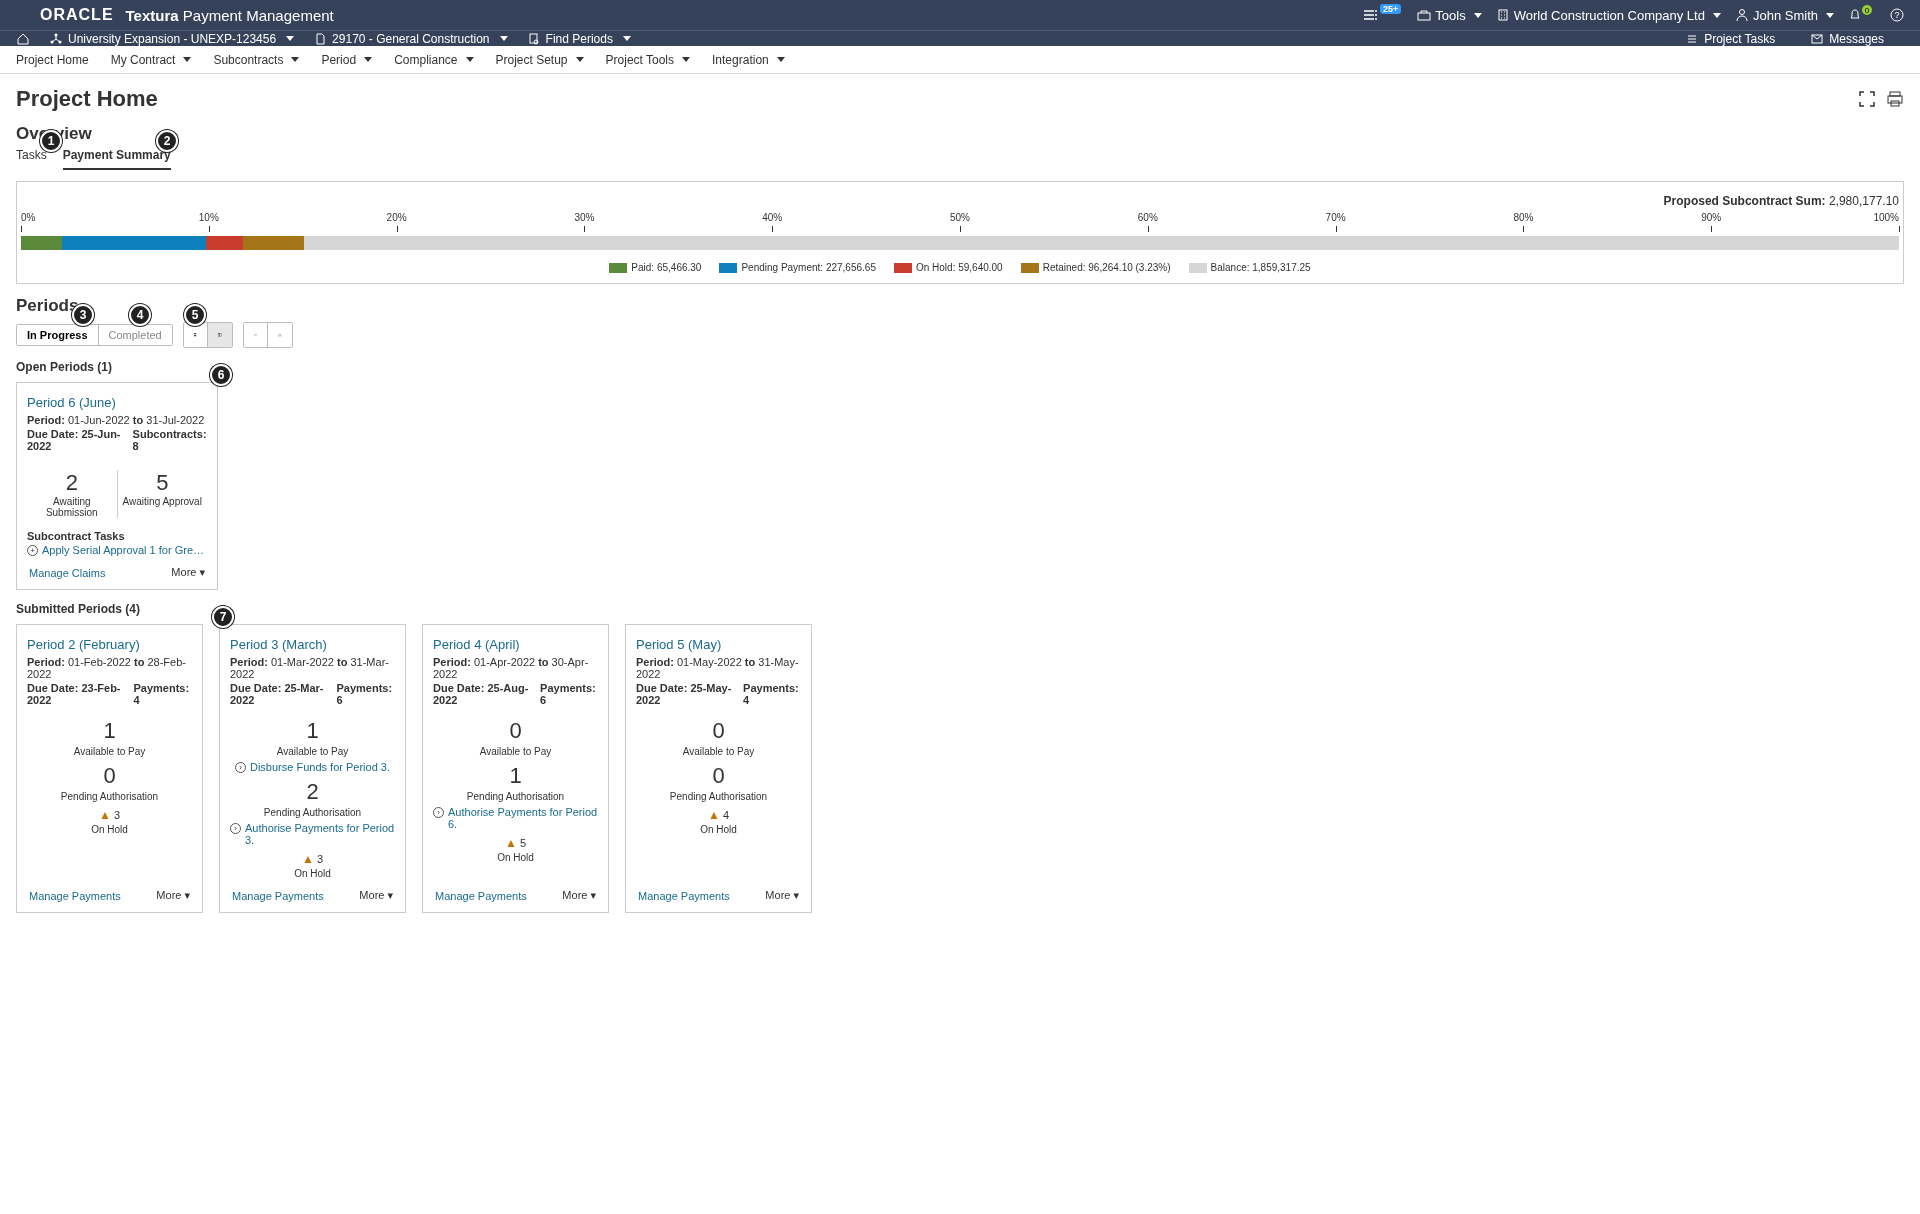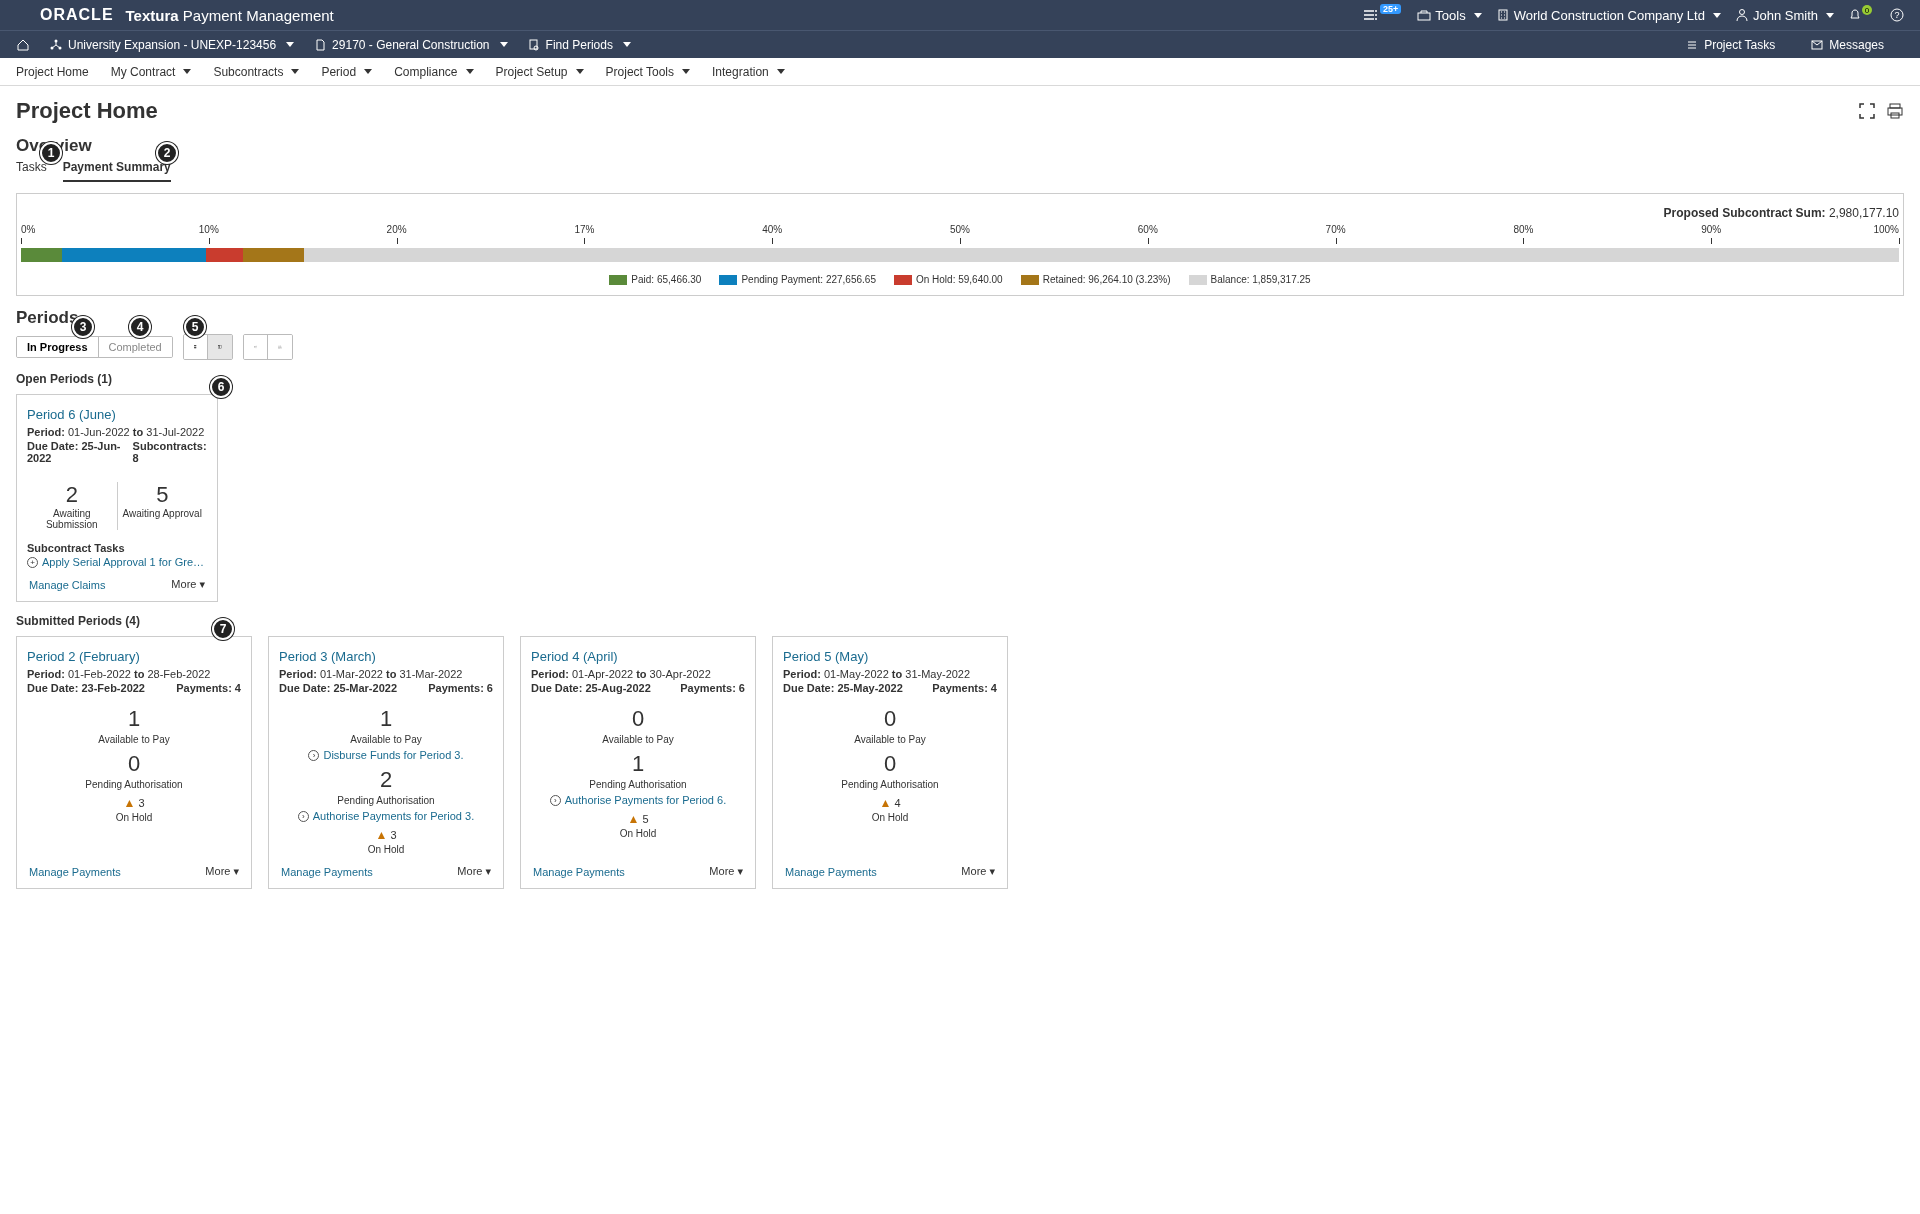--- a/index.html
+++ b/index.html
@@ -6,21 +6,21 @@
 body { font-family: -apple-system, BlinkMacSystemFont, "Segoe UI", Arial, sans-serif; font-size: 13px; color: #333; background: #fff; }
 .top-bar { background: #354259; color: #fff; display: flex; align-items: center; padding: 6px 16px; height: 30px; }
 .logo { font-family: Arial, sans-serif; font-weight: bold; letter-spacing: 1px; font-size: 16px; margin-right: 12px; margin-left: 24px; }
 .app-title { font-size: 15px; font-weight: 400; }
 .app-title b { font-weight: 600; }
 .spacer { flex: 1; }
 .top-right { display: flex; align-items: center; gap: 14px; font-size: 13px; }
 .top-right .item { display: flex; align-items: center; gap: 4px; cursor: pointer; }
 .badge { background: #3399ff; color: #fff; border-radius: 3px; font-size: 9px; padding: 0 3px; position: relative; top: -6px; left: -2px; font-weight: bold; }
 .bell-badge { background: #98cc33; color: #000; border-radius: 50%; width: 10px; height: 10px; font-size: 8px; display: inline-flex; align-items: center; justify-content: center; position: relative; top: -5px; left: -4px; }
-.sub-bar { background: #354259; color: #fff; display: flex; align-items: center; padding: 4px 16px; height: 28px; font-size: 12px; border-top: 1px solid #495770; }
+.sub-bar { background: #354259; color: #fff; display: flex; align-items: center; padding: 4px 16px; height: 16px; font-size: 12px; border-top: 1px solid #495770; }
 .sub-bar .crumb { display: flex; align-items: center; gap: 6px; margin-right: 20px; cursor: pointer; }
 .sub-bar .right-actions { display: flex; align-items: center; gap: 16px; }
 .menu-bar { background: #fff; border-bottom: 1px solid #d9d9d9; display: flex; align-items: center; padding: 0 16px; height: 28px; font-size: 12px; }
 .menu-bar .menu-item { margin-right: 22px; cursor: pointer; display: flex; align-items: center; gap: 4px; }
 .page-head { display: flex; align-items: center; padding: 12px 16px 8px; }
 .page-head h1 { font-size: 22px; font-weight: 700; }
 .page-actions { display: flex; gap: 10px; }
 .section { padding: 4px 16px 8px; }
 .section h2 { font-size: 17px; font-weight: 700; margin-bottom: 4px; }
 .tabs { display: flex; gap: 16px; border-bottom: 1px solid #fff; font-size: 12px; margin-bottom: 10px; position: relative; }
@@ -64,21 +64,21 @@
 .stat .lbl { font-size: 10px; }
 .divider-v { width: 1px; background: #ccc; margin: 4px 0; }
 .task-link { color: #1a6b8f; font-size: 11px; cursor: pointer; display: inline; }
 .task-row { display: flex; align-items: flex-start; gap: 4px; margin-top: 2px; }
 .circ { width: 11px; height: 11px; border: 1px solid #555; border-radius: 50%; display: inline-flex; align-items: center; justify-content: center; font-size: 8px; flex-shrink: 0; margin-top: 1px; }
 .card-footer { border-top: 0; margin-top: auto; display: flex; justify-content: space-between; align-items: center; padding: 10px 2px 10px; font-size: 11px; }
 .card-footer .link { color: #1a6b8f; cursor: pointer; }
 .card-footer .more { cursor: pointer; }
 .warn-icon { color: #c77405; font-size: 12px; }
 .center-col { display: flex; flex-direction: column; align-items: center; gap: 2px; margin-top: 4px; }
-.sub-periods .card { width: 236px; }
+.sub-periods .card { width: 187px; }
 svg { display: block; }
 .chev::after { content: ""; display: inline-block; width: 0; height: 0; border-left: 4px solid transparent; border-right: 4px solid transparent; border-top: 5px solid currentColor; margin-left: 4px; vertical-align: middle; }
 .trunc { white-space: nowrap; overflow: hidden; text-overflow: ellipsis; max-width: 170px; display: inline-block; }
 </style>
 </head>
 <body>
 
 <div class="top-bar">
   <span class="logo">ORACLE</span>
   <span class="app-title"><b>Textura</b> <span>Payment Management</span></span>
@@ -213,21 +213,21 @@
     <div class="callout" style="left:24px;top:-18px">1</div>
     <div class="callout" style="left:140px;top:-18px">2</div>
   </div>
 
   <div class="chart-box">
     <div class="chart-head"><b>Proposed Subcontract Sum:</b> <span>2,980,177.10</span></div>
     <div class="axis" id="axis-labels">
         <span class="tick" style="left: 0%;">0%</span>
         <span class="tick" style="left: 10%;">10%</span>
         <span class="tick" style="left: 20%;">20%</span>
-        <span class="tick" style="left: 30%;">17%</span>
+        <span class="tick" style="left: 30%;">30%</span>
         <span class="tick" style="left: 40%;">40%</span>
         <span class="tick" style="left: 50%;">50%</span>
         <span class="tick" style="left: 60%;">60%</span>
         <span class="tick" style="left: 70%;">70%</span>
         <span class="tick" style="left: 80%;">80%</span>
         <span class="tick" style="left: 90%;">90%</span>
         <span class="tick" style="left: 100%;">100%</span>
       </div>
     <div class="ticks-line" id="axis-ticks">
         <span class="tline" style="left: 0%;"></span>

